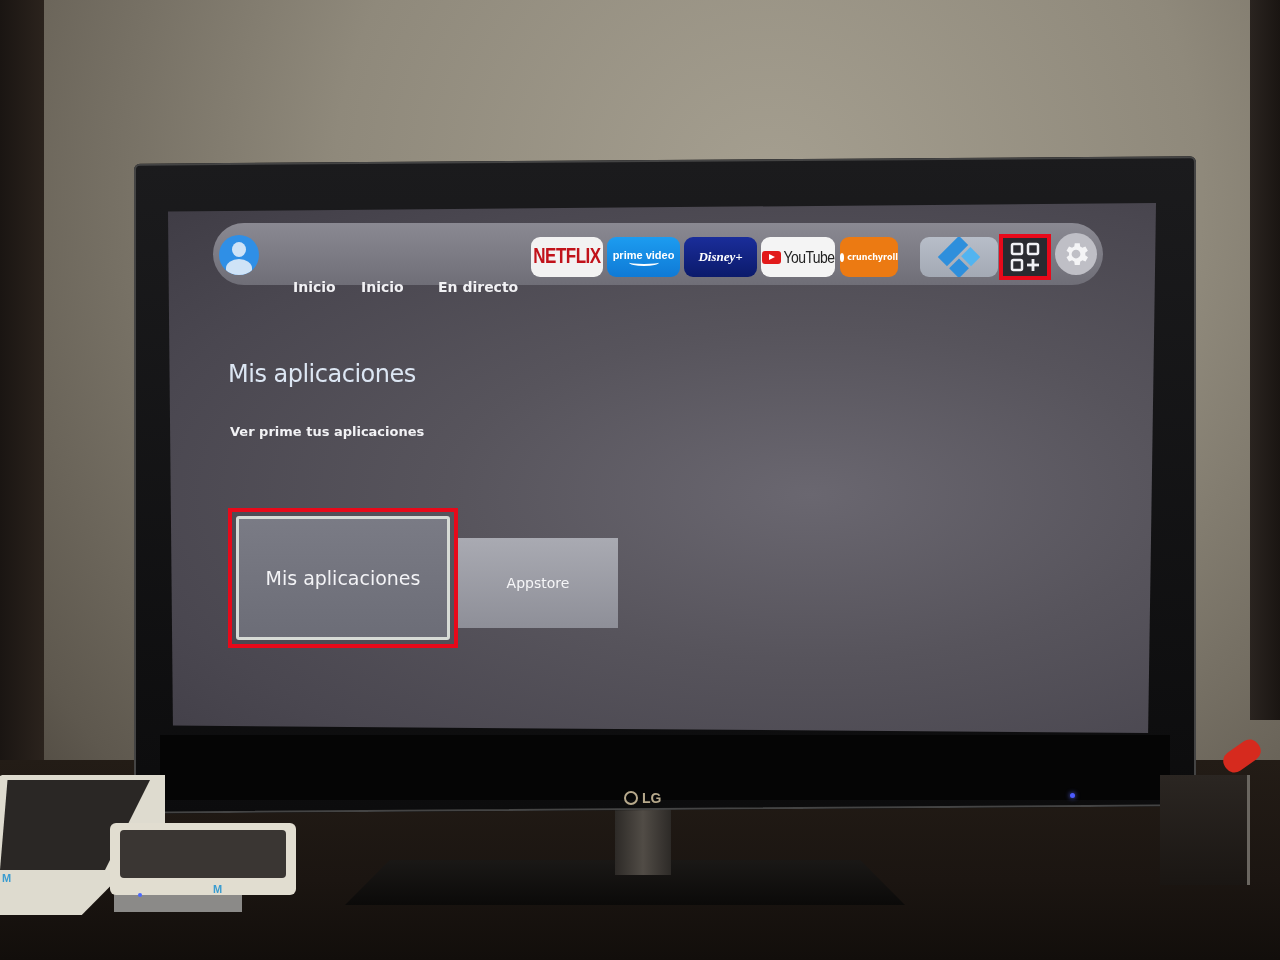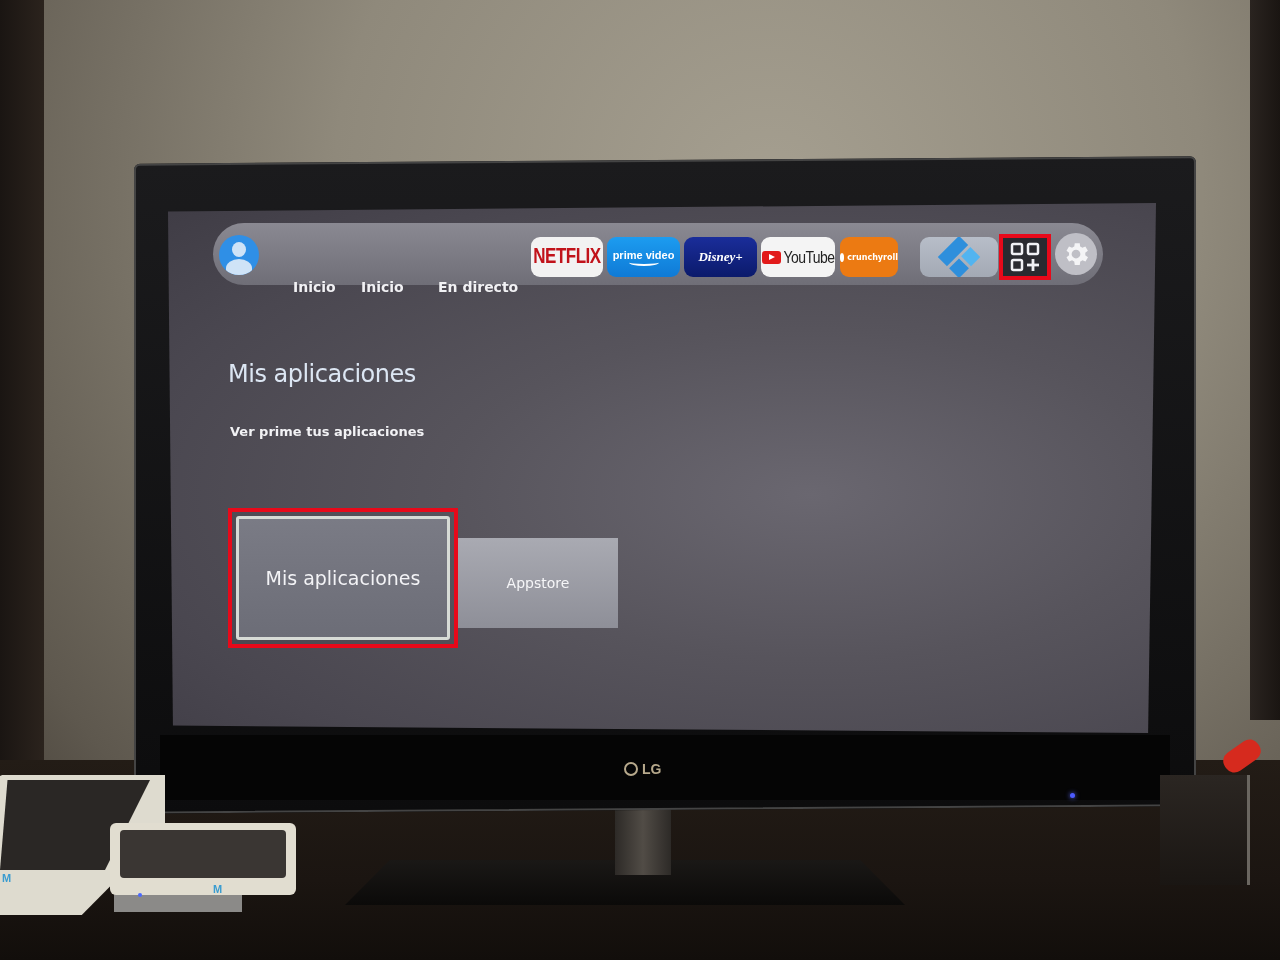--- a/index.html
+++ b/index.html
@@ -41,21 +41,21 @@
     .stand-neck {
       position: absolute; left: 615px; top: 795px; width: 56px; height: 80px;
       background: linear-gradient(90deg, #2d2a27, #514c46, #2d2a27);
     }
     .stand-base {
       position: absolute; left: 345px; top: 860px; width: 560px; height: 45px;
       background: linear-gradient(180deg, #1a1816, #0b0a09);
       clip-path: polygon(8% 0, 92% 0, 100% 100%, 0 100%);
     }
     .lg-logo {
-      position: absolute; left: 624px; top: 761px;
+      position: absolute; left: 624px; top: 790px;
       display: flex; align-items: center; gap: 4px;
       color: #b7a98c; font-family: "Liberation Sans", sans-serif;
       font-weight: bold; font-size: 14px;
     }
     .lg-logo .lg-circle {
       width: 14px; height: 14px; border-radius: 50%;
       border: 2px solid #b7a98c;
     }
     .power-led {
       position: absolute; left: 1070px; top: 793px;

